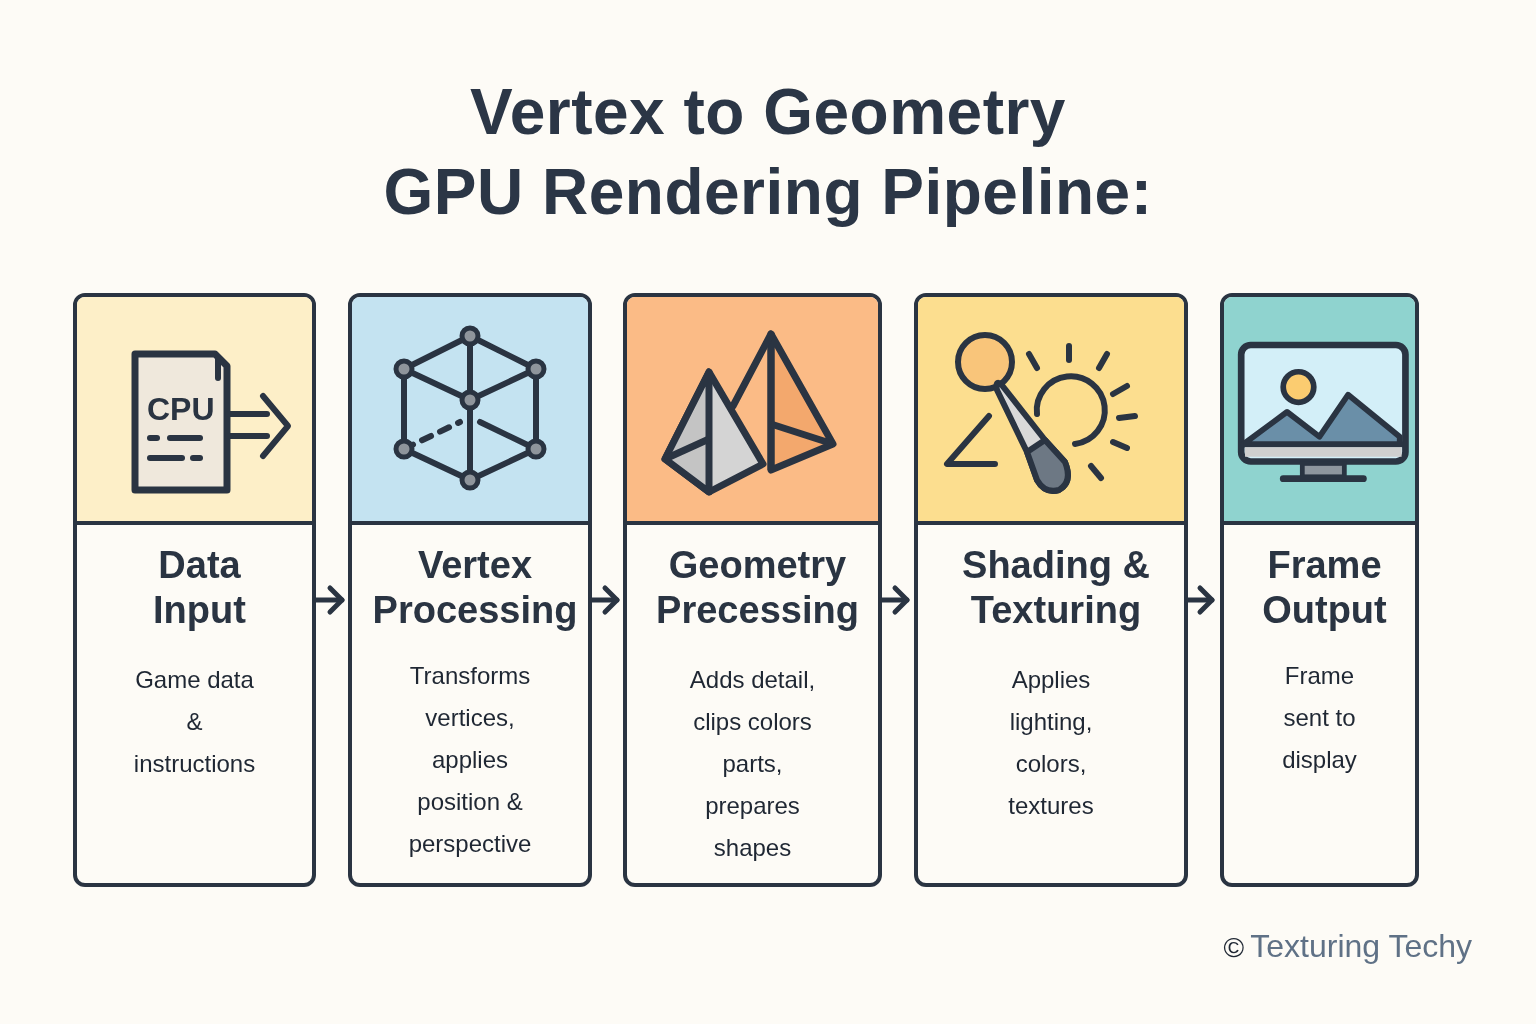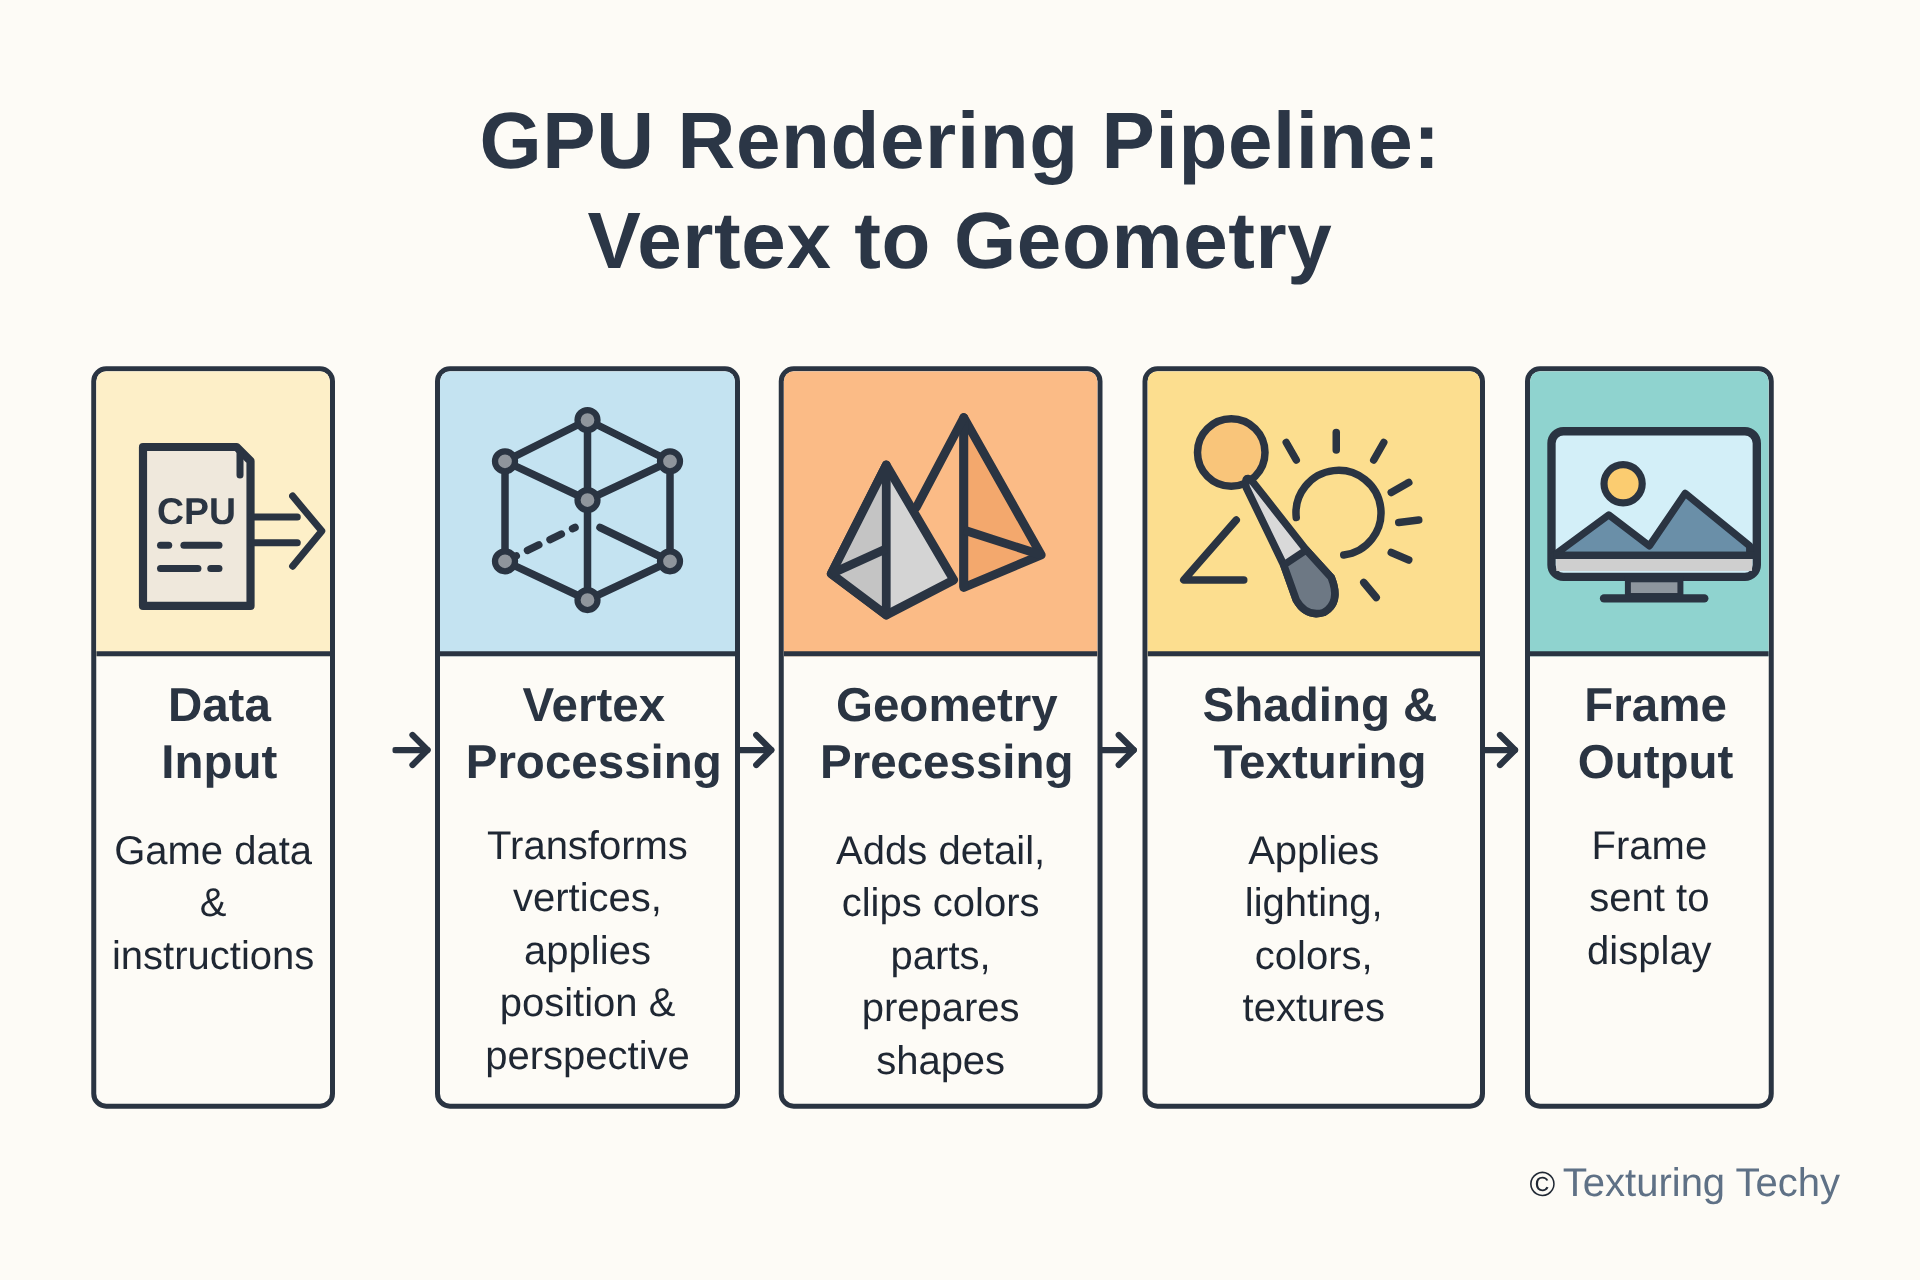--- a/index.html
+++ b/index.html
@@ -30,41 +30,41 @@
     display: flex; align-items: center; justify-content: center;
   }
   .card .icon-panel svg { width: 200px; height: 190px; }
   .card .heading {
     position: absolute; left: 0; right: 0; top: 246px;
     text-align: center; font-weight: 700; font-size: 38px; line-height: 45px;
     color: #2a3442; white-space: pre-line; margin-left: 10px;
   }
   .card .desc {
     position: absolute; left: 0; right: 0; top: 360px;
-    text-align: center; font-size: 32px; line-height: 42px;
+    text-align: center; font-size: 24px; line-height: 42px;
     color: #1f2733; white-space: pre-line;
   }
   .arrow { position: absolute; top: 580px; width: 36px; height: 40px; }
 
   .credit {
     position: absolute; right: 64px; top: 928px;
     font-size: 32px; font-weight: 400; color: #5f7186;
     white-space: nowrap;
   }
   .credit .copy { color: #1f2733; font-size: 28px; margin-right: 6px; }
 </style>
 </head>
 <body>
 
 <div class="title">
+  <div>Vertex to Geometry</div>
   <div>GPU Rendering Pipeline:</div>
-  <div>Vertex to Geometry</div>
-</div>
-
-<div class="card" style="left:73px;width:195px;">
+</div>
+
+<div class="card" style="left:73px;width:243px;">
   <div class="icon-panel" style="background:#fdefc8;">
     <svg viewBox="0 0 200 190">
       <path d="M40 42 h80 l12 12 v124 h-92 z" fill="#efe8dc" stroke="#2a3442" stroke-width="7" stroke-linejoin="round" transform="translate(0,-2)"></path>
       <line x1="123" y1="44" x2="123" y2="64" stroke="#2a3442" stroke-width="6" stroke-linecap="round"></line>
       <text x="52" y="106" font-family="Liberation Sans, sans-serif" font-weight="700" font-size="32" fill="#2a3442">CPU</text>
       <line x1="55" y1="124" x2="62" y2="124" stroke="#2a3442" stroke-width="6" stroke-linecap="round"></line>
       <line x1="75" y1="124" x2="105" y2="124" stroke="#2a3442" stroke-width="6" stroke-linecap="round"></line>
       <line x1="55" y1="144" x2="87" y2="144" stroke="#2a3442" stroke-width="6" stroke-linecap="round"></line>
       <line x1="98" y1="144" x2="105" y2="144" stroke="#2a3442" stroke-width="6" stroke-linecap="round"></line>
       <line x1="133" y1="100" x2="172" y2="100" stroke="#2a3442" stroke-width="6" stroke-linecap="round"></line>

